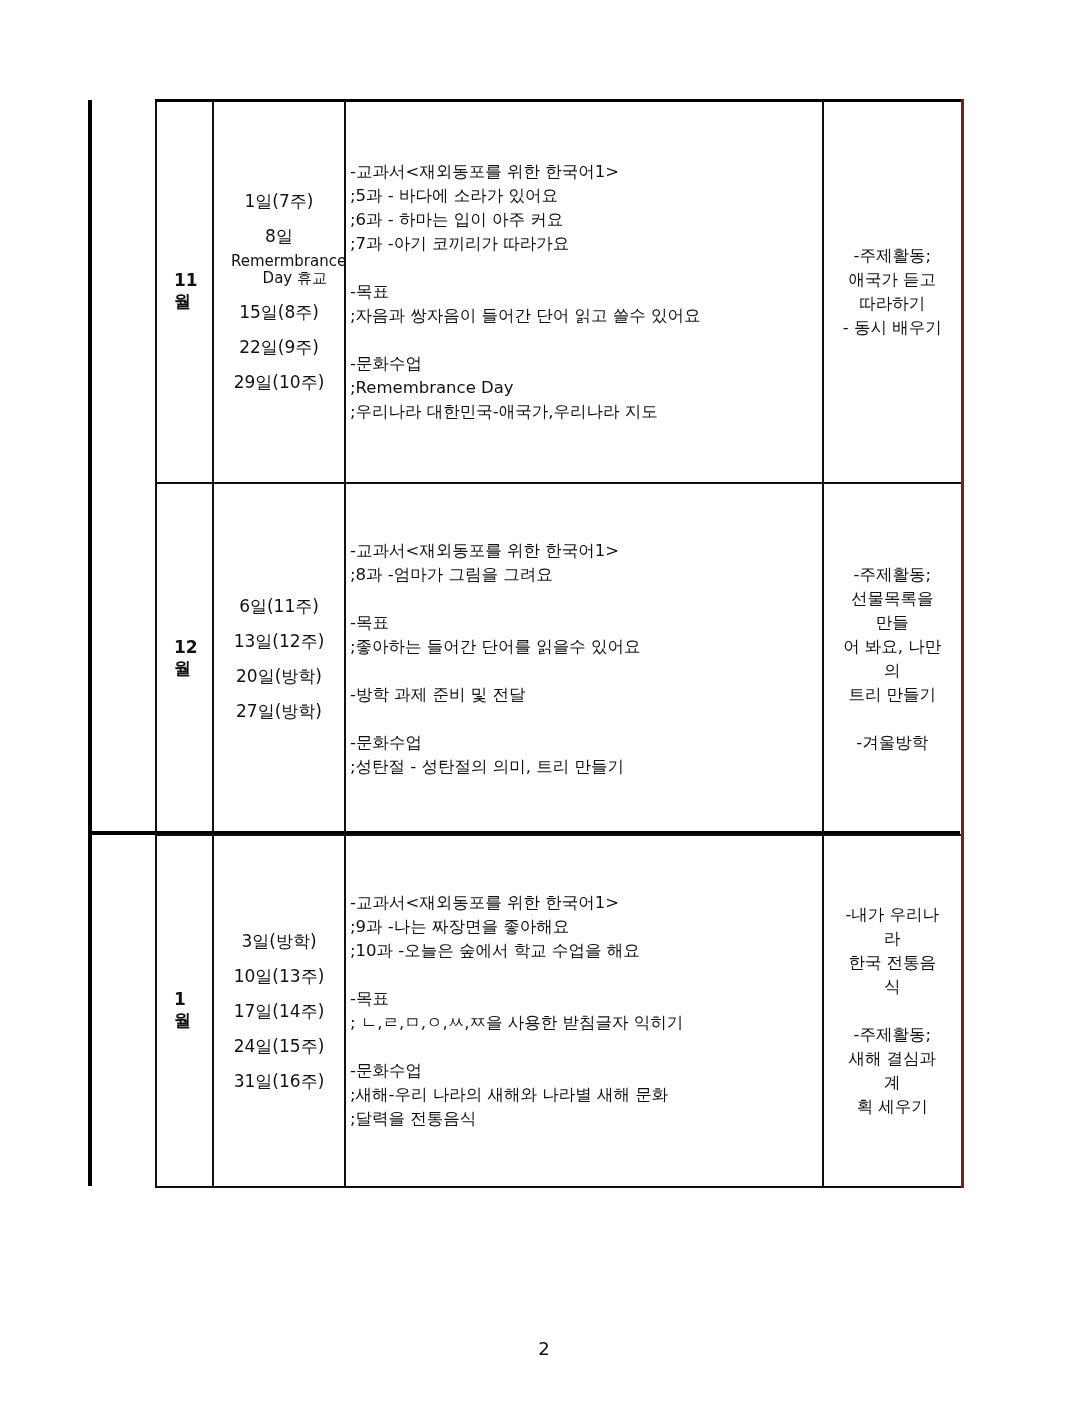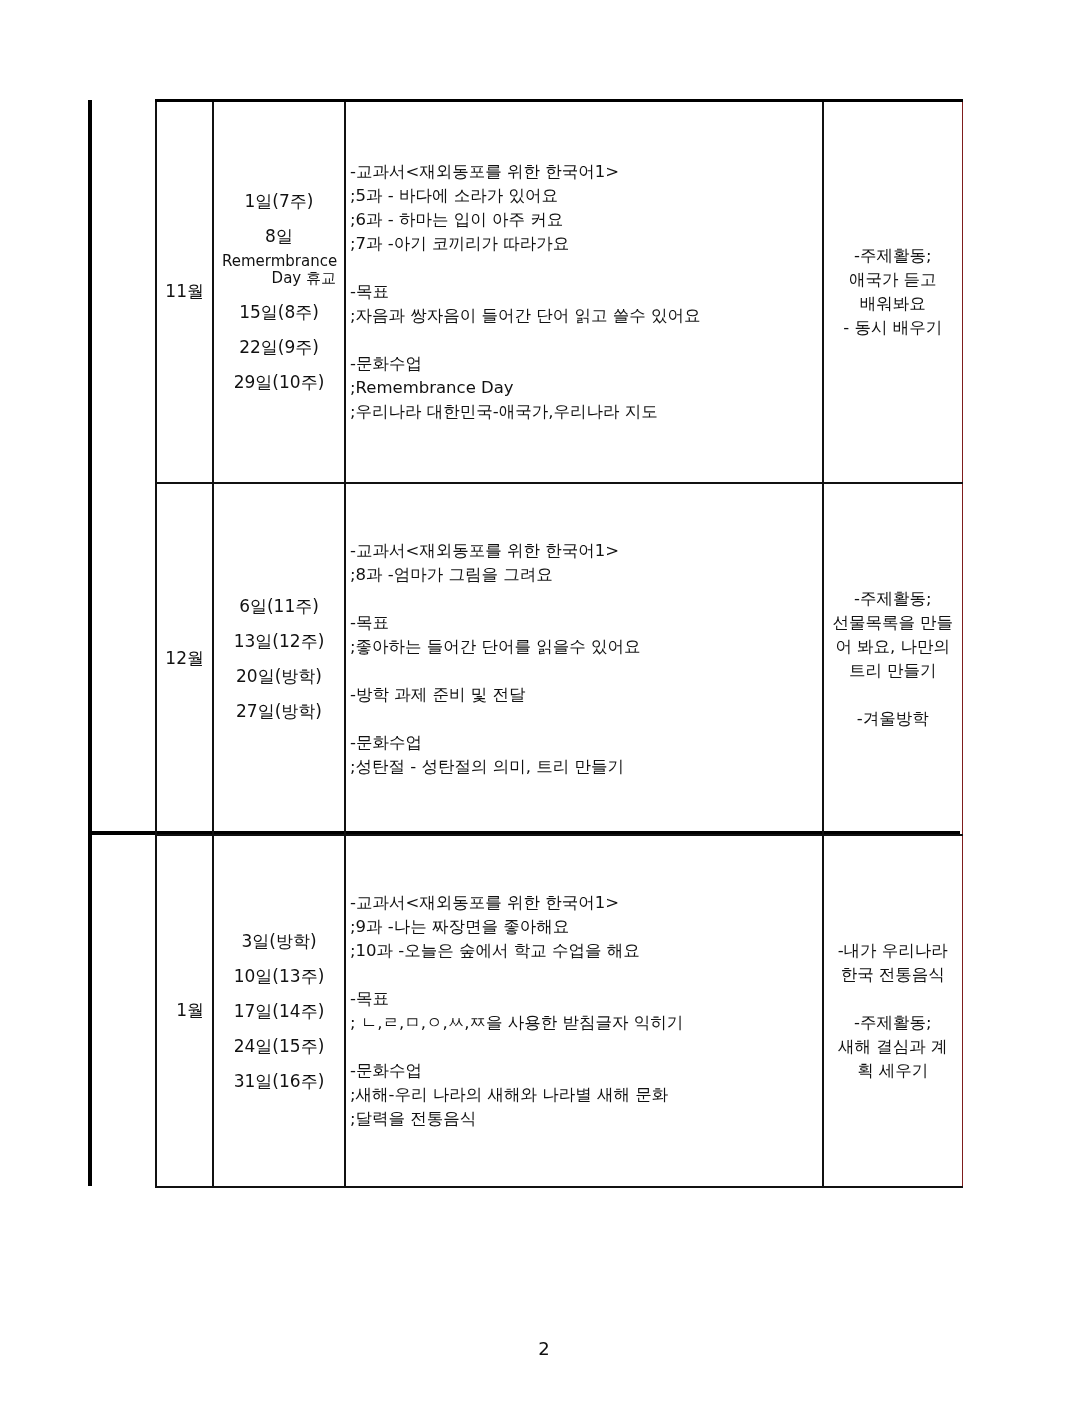--- a/index.html
+++ b/index.html
@@ -1,25 +1,25 @@
 <!DOCTYPE html>
 <html><head>
 <meta charset="utf-8">
 <style>
   html, body { margin:0; padding:0; background:#ffffff; }
   body { width:1088px; height:1408px; position:relative; overflow:hidden;
          font-family:"DejaVu Sans","Liberation Sans",sans-serif; color:#111; }
   .left-rule { position:absolute; left:88px; top:100px; width:4px; height:1086px; background:#000; }
   .mid-rule { position:absolute; left:88px; top:831px; width:872px; height:4px; background:#000; }
   table.plan { position:absolute; left:155px; top:99px; width:806px; border-collapse:collapse; table-layout:fixed; }
-  table.plan td { border:2px solid #111; vertical-align:middle; padding:8px; }
-  table.plan td.last { border-right:1px solid #7f1d1d; }
+  table.plan td { border:2px solid #111; vertical-align:middle; padding:17px; }
+  table.plan td.last { border-right:3px solid #7f1d1d; }
   table.plan tr.row-top td { border-top:3px solid #000; }
   col.c-month { width:57px; } col.c-dates { width:132px; } col.c-content { width:478px; } col.c-act { width:139px; }
-  .month { text-align:right; font-size:17px; }
+  .month { text-align:left; font-size:17px;font-weight:bold; }
   .dates { text-align:center; font-size:17px; }
   .dates .d { display:block; line-height:24px; margin:11px 0; }
   .dates .d.note { margin:-8px 0 4px 0; font-size:15px; line-height:21px;text-align:right; }
   .dates .it { }
   .content { font-size:16.5px; line-height:24px; padding-left:4px !important; }
   .content .ln { display:block; white-space:nowrap; }
   .content .gap { display:block; height:24px; }
   .act { text-align:center; font-size:16.5px; line-height:24px; }
   .act .ln { display:block; }
   .act .gap { display:block; height:24px; }
@@ -59,21 +59,21 @@
           <span class="ln">-목표</span>
           <span class="ln">;자음과 쌍자음이 들어간 단어 읽고 쓸수 있어요</span>
           <span class="gap"></span>
           <span class="ln">-문화수업</span>
           <span class="ln">;Remembrance Day</span>
           <span class="ln">;우리나라 대한민국-애국가,우리나라 지도</span>
         </td>
       <td class="act last">
           <span class="ln">-주제활동;</span>
           <span class="ln">애국가 듣고</span>
-          <span class="ln">배워봐요</span>
+          <span class="ln">따라하기</span>
           <span class="ln">- 동시 배우기</span>
         </td>
     </tr>
     <tr style="height:352px">
       <td class="month">12월</td>
       <td class="dates">
           <span class="d">6일(11주)</span>
           <span class="d">13일(12주)</span>
           <span class="d it">20일(방학)</span>
           <span class="d it">27일(방학)</span>

